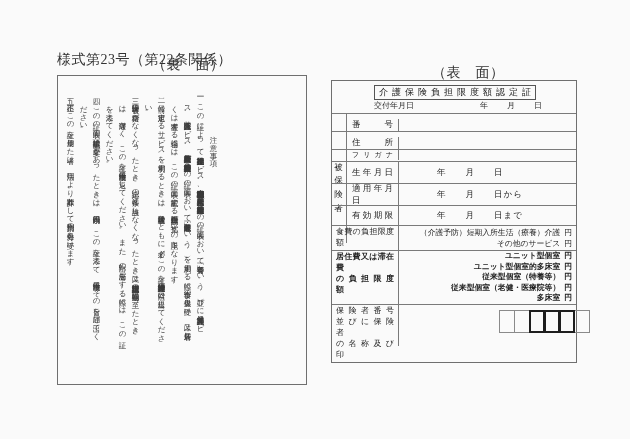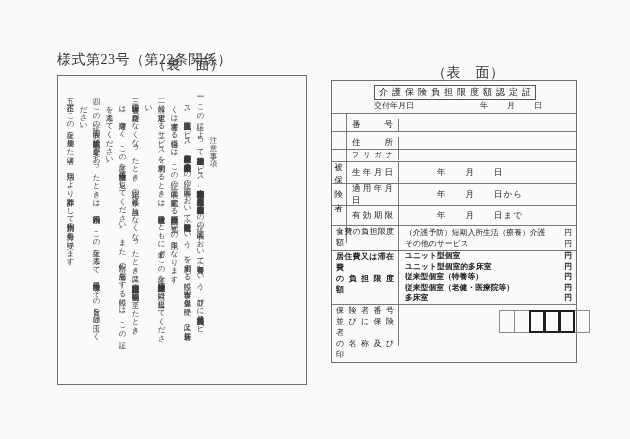--- a/index.html
+++ b/index.html
@@ -77,21 +77,21 @@
   .h18{height:18px;align-items:flex-end;} .h12{height:12px;flex-direction:column;} .h20{height:20px;} .h22{height:22px;}
   .h25{height:25px;} .h54{height:54px;font-weight:bold;} .h42{height:42px;gap:25px;}
   .small{font-size:7px;}
 
   .b-label {
     width:67px; border-right:1px solid #7a7a7a;
     padding:0 4px; display:flex; flex-direction:column; justify-content:flex-start; color:#222;
     font-size:8px;
   }
   .b-label .jline { width:100%; text-align:justify; text-align-last:justify; }
-  .b-value { flex:1; display:flex; flex-direction:column; justify-content:center; padding:1px 4px 1px 6px; }
+  .b-value { flex:1; display:flex; flex-direction:column; justify-content:center; padding:1px 4px 1px 6px;align-items:flex-end; }
   .unit-line { display:flex; justify-content:space-between; font-size:7.8px; line-height:11.5px; color:#222; }
   .unit-line .u { padding-left:4px; }
   #residence-lines .unit-line { line-height:10.4px; }
 
   #digit-boxes { position:absolute; left:75px; top:5px; display:flex; }
   .digit-box { width:16px; height:23px; border:1px solid #8a8a8a; margin-left:-1px; background:transparent; }
   .digit-box.first { margin-left:0; }
   .digit-box.thick { border:2px solid #1e1e1e; z-index:2; }
 </style>
 </head>

